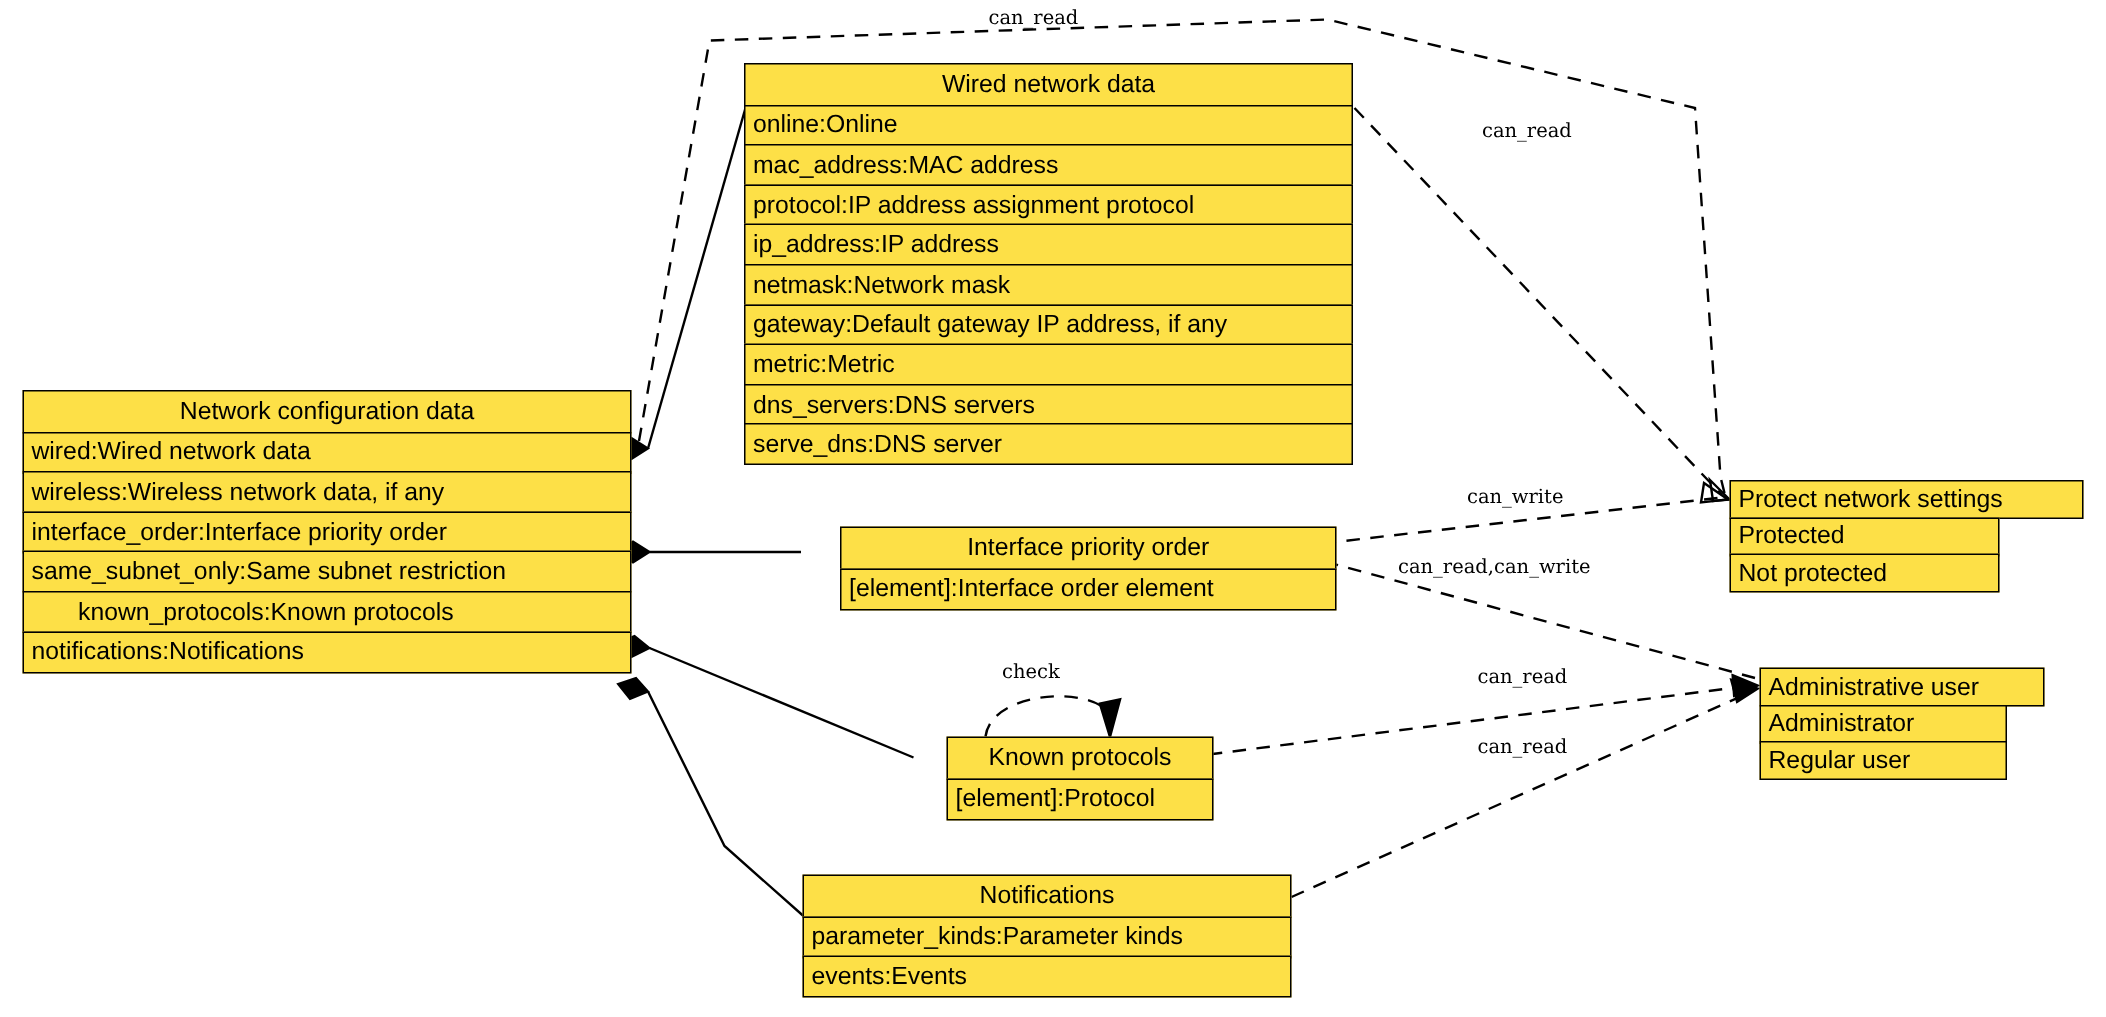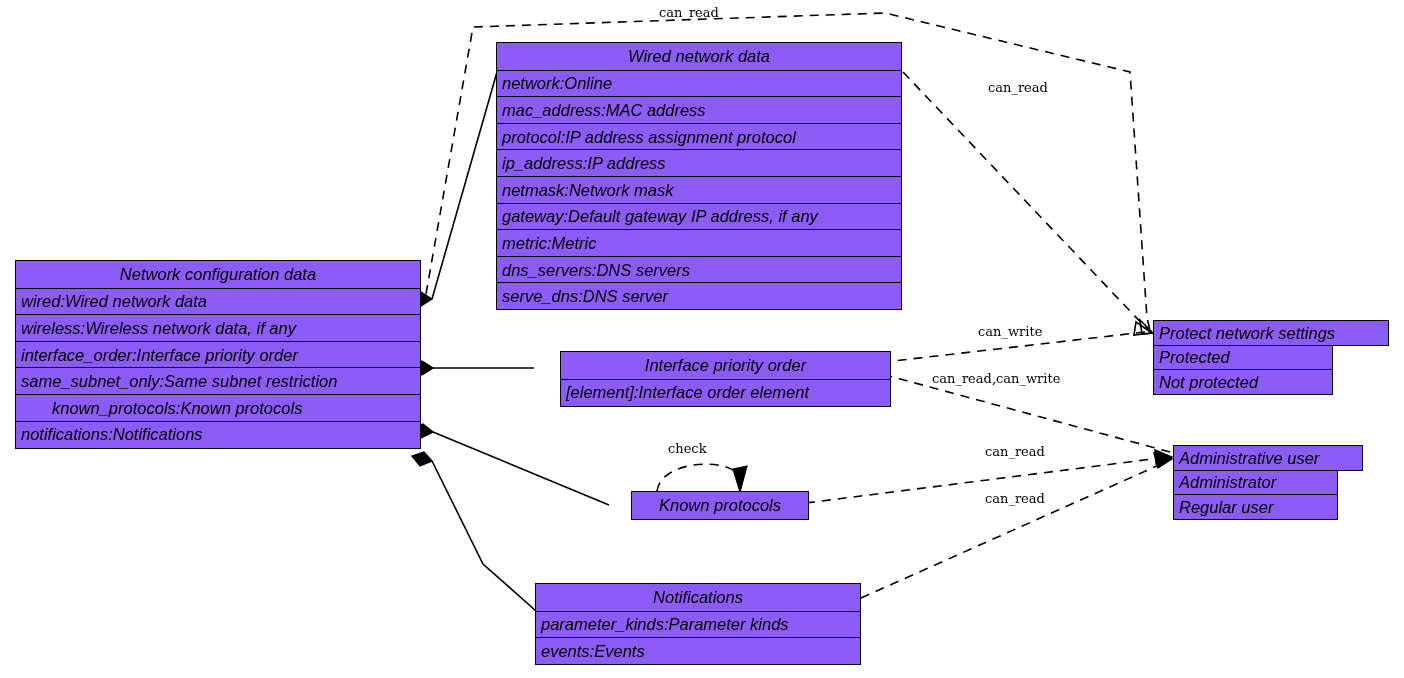--- a/index.html
+++ b/index.html
@@ -34,29 +34,28 @@
     white-space: nowrap;
     line-height: 1;
   }
   .uml-box {
     position: absolute;
     box-sizing: border-box;
   }
   .uml-row {
     box-sizing: border-box;
     border: 1.4px solid #000000;
-    background: #8b5cf6;
+    background: #fde047;
     font-size: 16.5px;
     color: #000000;
     line-height: 1;
     display: flex;
     align-items: center;
     white-space: nowrap;
     margin-top: -1.4px;
-    font-style: italic;
   }
   .uml-row:first-child { margin-top: 0; }
   .uml-title {
     justify-content: center;
     text-align: center;
   }
   .uml-attr {
     justify-content: flex-start;
     padding-left: 5px;
   }
@@ -107,38 +106,39 @@
     <div class="uml-row uml-attr" style="height:28px;">wired:Wired network data</div>
     <div class="uml-row uml-attr" style="height:28px;">wireless:Wireless network data, if any</div>
     <div class="uml-row uml-attr" style="height:28px;">interface_order:Interface priority order</div>
     <div class="uml-row uml-attr" style="height:28px;">same_subnet_only:Same subnet restriction</div>
     <div class="uml-row uml-attr" style="height:28px;padding-left:36px;">known_protocols:Known protocols</div>
     <div class="uml-row uml-attr" style="height:28px;">notifications:Notifications</div>
   </div>
 
   <div class="uml-box" style="left:496px; top:42px; width:406px;">
     <div class="uml-row uml-title" style="height:29px;">Wired network data</div>
-    <div class="uml-row uml-attr" style="height:28px;">network:Online</div>
+    <div class="uml-row uml-attr" style="height:28px;">online:Online</div>
     <div class="uml-row uml-attr" style="height:28px;">mac_address:MAC address</div>
     <div class="uml-row uml-attr" style="height:28px;">protocol:IP address assignment protocol</div>
     <div class="uml-row uml-attr" style="height:28px;">ip_address:IP address</div>
     <div class="uml-row uml-attr" style="height:28px;">netmask:Network mask</div>
     <div class="uml-row uml-attr" style="height:28px;">gateway:Default gateway IP address, if any</div>
     <div class="uml-row uml-attr" style="height:28px;">metric:Metric</div>
     <div class="uml-row uml-attr" style="height:28px;">dns_servers:DNS servers</div>
     <div class="uml-row uml-attr" style="height:28px;">serve_dns:DNS server</div>
   </div>
 
   <div class="uml-box" style="left:560px; top:351px; width:331px;">
     <div class="uml-row uml-title" style="height:29px;">Interface priority order</div>
     <div class="uml-row uml-attr" style="height:28px;">[element]:Interface order element</div>
   </div>
 
   <div class="uml-box" style="left:631px; top:491px; width:178px;">
     <div class="uml-row uml-title" style="height:29px;">Known protocols</div>
+    <div class="uml-row uml-attr" style="height:28px;">[element]:Protocol</div>
   </div>
 
   <div class="uml-box" style="left:535px; top:583px; width:326px;">
     <div class="uml-row uml-title" style="height:29px;">Notifications</div>
     <div class="uml-row uml-attr" style="height:28px;">parameter_kinds:Parameter kinds</div>
     <div class="uml-row uml-attr" style="height:28px;">events:Events</div>
   </div>
 
   <div class="uml-box" style="left:1153px; top:320px; width:236px;">
     <div class="uml-row uml-title" style="height:26px; width:236px; justify-content:flex-start; padding-left:5px;">Protect network settings</div>

